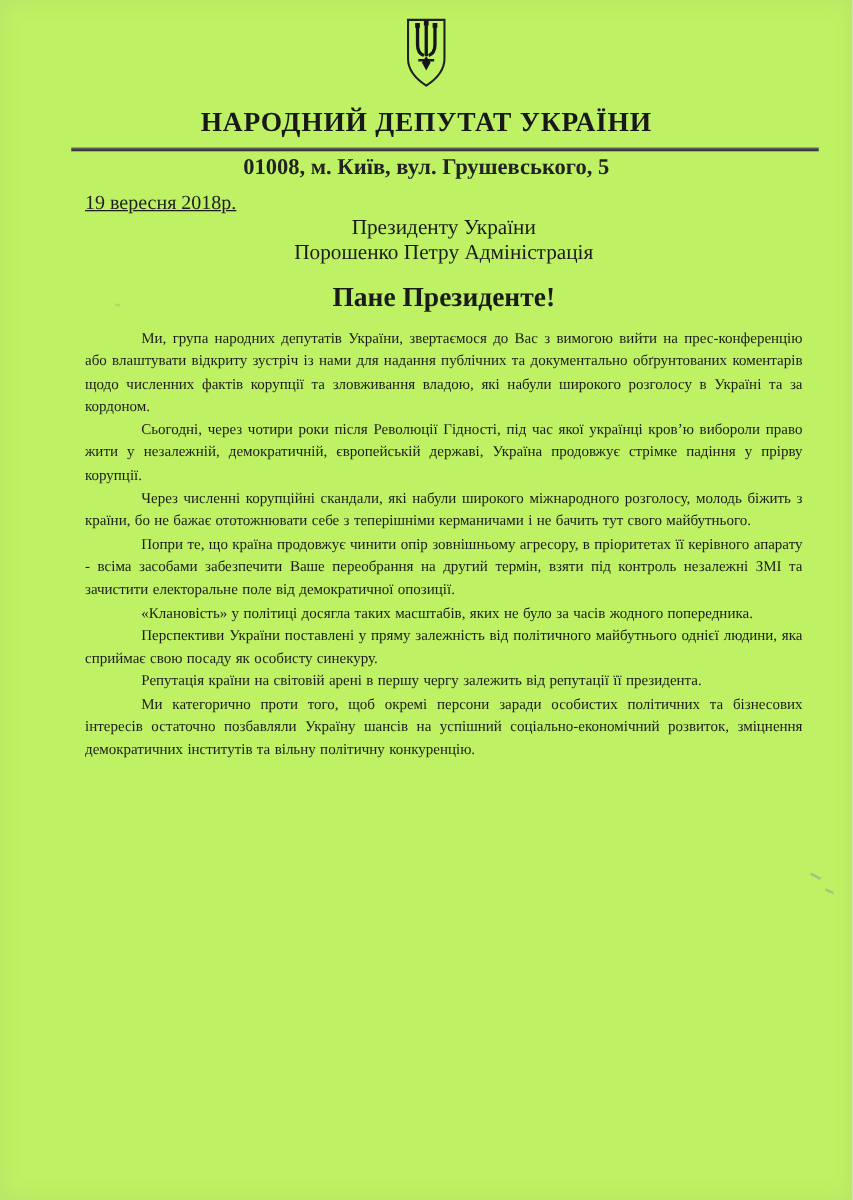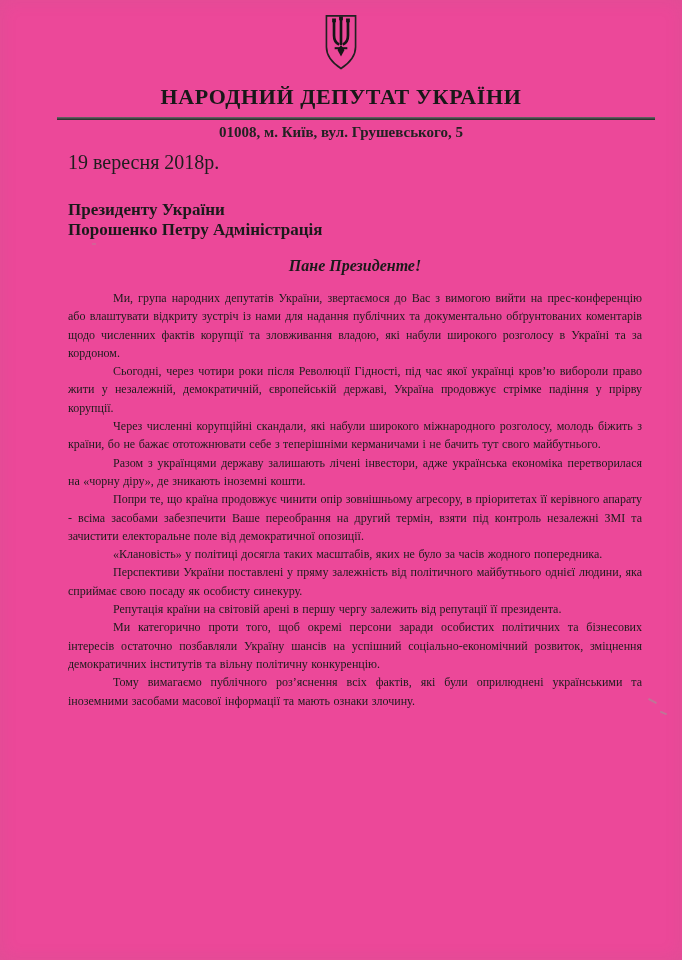--- a/index.html
+++ b/index.html
@@ -5,21 +5,21 @@
   html, body {
     margin: 0;
     padding: 0;
     background: #e8e8e6;
   }
   .page {
     position: relative;
     width: 682px;
     height: 960px;
     margin: 0 auto;
-    background: #ec4899;
+    background: #bef264;
     color: #1e1e1e;
     font-family: "Liberation Serif", "DejaVu Serif", serif;
     overflow: hidden;
     box-shadow: inset 0 0 18px rgba(120,120,115,0.12);
   }
   .letterhead {
     padding-top: 14px;
     text-align: center;
   }
   .emblem {
@@ -35,49 +35,49 @@
     letter-spacing: 0.6px;
     color: #181818;
   }
   .rule {
     height: 3px;
     margin: 7px 27px 0 57px;
     background: linear-gradient(#6a6a6a, #262626);
   }
   .address {
     margin-top: 3px;
-    font-size: 15px;
+    font-size: 18px;
     line-height: 18px;
     font-weight: bold;
     color: #222;
   }
   .content {
     margin: 0 40px 0 68px;
   }
   .date {
     margin-top: 12px;
-    font-size: 20px;
+    font-size: 16px;
     line-height: 18px;
+    text-decoration: underline;
   }
   .recipient {
-    margin-top: 29px;
-    text-align: left;
-    font-weight: bold;
+    margin-top: 0;
+    text-align: center;
+    font-weight: normal;
     font-size: 17px;
     line-height: 19.5px;
     color: #1a1a1a;
   }
   .salutation {
     margin-top: 17px;
     text-align: center;
     font-weight: bold;
-    font-size: 16px;
+    font-size: 22px;
     line-height: 20px;
     color: #1a1a1a;
-    font-style: italic;
   }
   .body {
     margin-top: 13px;
   }
   .body p {
     margin: 0;
     text-align: justify;
     text-indent: 45px;
     font-size: 12px;
     line-height: 18.3px;
@@ -124,26 +124,24 @@
       <div>Президенту України</div>
       <div>Порошенко Петру Адміністрація</div>
     </div>
 
     <div class="salutation">Пане Президенте!</div>
 
     <div class="body">
       <p>Ми, група народних депутатів України, звертаємося до Вас з вимогою вийти на прес-конференцію або влаштувати відкриту зустріч із нами для надання публічних та документально обґрунтованих коментарів щодо численних фактів корупції та зловживання владою, які набули широкого розголосу в Україні та за кордоном.</p>
       <p>Сьогодні, через чотири роки після Революції Гідності, під час якої українці кров’ю вибороли право жити у незалежній, демократичній, європейській державі, Україна продовжує стрімке падіння у прірву корупції.</p>
       <p>Через численні корупційні скандали, які набули широкого міжнародного розголосу, молодь біжить з країни, бо не бажає ототожнювати себе з теперішніми керманичами і не бачить тут свого майбутнього.</p>
-      <p>Разом з українцями державу залишають лічені інвестори, адже українська економіка перетворилася на «чорну діру», де зникають іноземні кошти.</p>
       <p>Попри те, що країна продовжує чинити опір зовнішньому агресору, в пріоритетах її керівного апарату - всіма засобами забезпечити Ваше переобрання на другий термін, взяти під контроль незалежні ЗМІ та зачистити електоральне поле від демократичної опозиції.</p>
       <p>«Клановість» у політиці досягла таких масштабів, яких не було за часів жодного попередника.</p>
       <p>Перспективи України поставлені у пряму залежність від політичного майбутнього однієї людини, яка сприймає свою посаду як особисту синекуру.</p>
       <p>Репутація країни на світовій арені в першу чергу залежить від репутації її президента.</p>
       <p>Ми категорично проти того, щоб окремі персони заради особистих політичних та бізнесових інтересів остаточно позбавляли Україну шансів на успішний соціально-економічний розвиток, зміцнення демократичних інститутів та вільну політичну конкуренцію.</p>
-      <p>Тому вимагаємо публічного роз’яснення всіх фактів, які були оприлюднені українськими та іноземними засобами масової інформації та мають ознаки злочину.</p>
     </div>
   </div>
 
   <div class="speck s1"></div>
   <div class="speck s2"></div>
   <div class="speck s3"></div>
 </div>
 
 </body></html>

